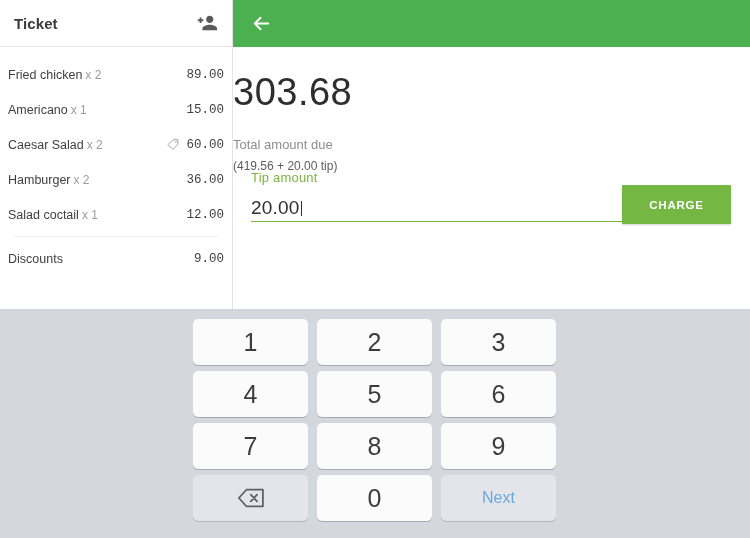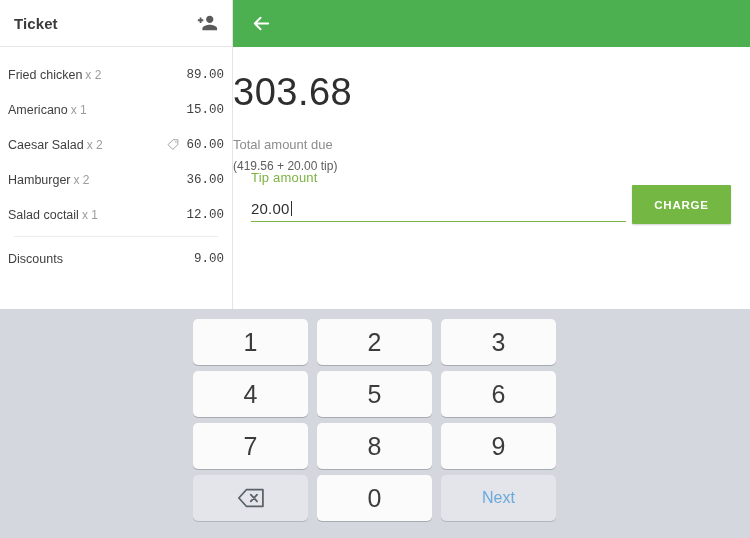--- a/index.html
+++ b/index.html
@@ -176,34 +176,34 @@
     letter-spacing: .2px;
   }
   .tip-input-line {
     margin-top: 10px;
     border-bottom: 1.6px solid #7cb342;
     height: 26px;
     display: flex;
     align-items: center;
   }
   .tip-value {
-    font-size: 15px;
+    font-size: 19px;
     color: #2f2f2f;
     letter-spacing: .2px;
   }
   .caret {
     display: inline-block;
     width: 1px;
     height: 15px;
     background: #2f2f2f;
     margin-left: 1px;
   }
   .charge-button {
     margin-left: auto;
-    width: 99px;
+    width: 109px;
     height: 39px;
     background: #74b843;
     color: #ffffff;
     font-size: 11.5px;
     font-weight: bold;
     letter-spacing: .8px;
     display: flex;
     align-items: center;
     justify-content: center;
     border: none;

